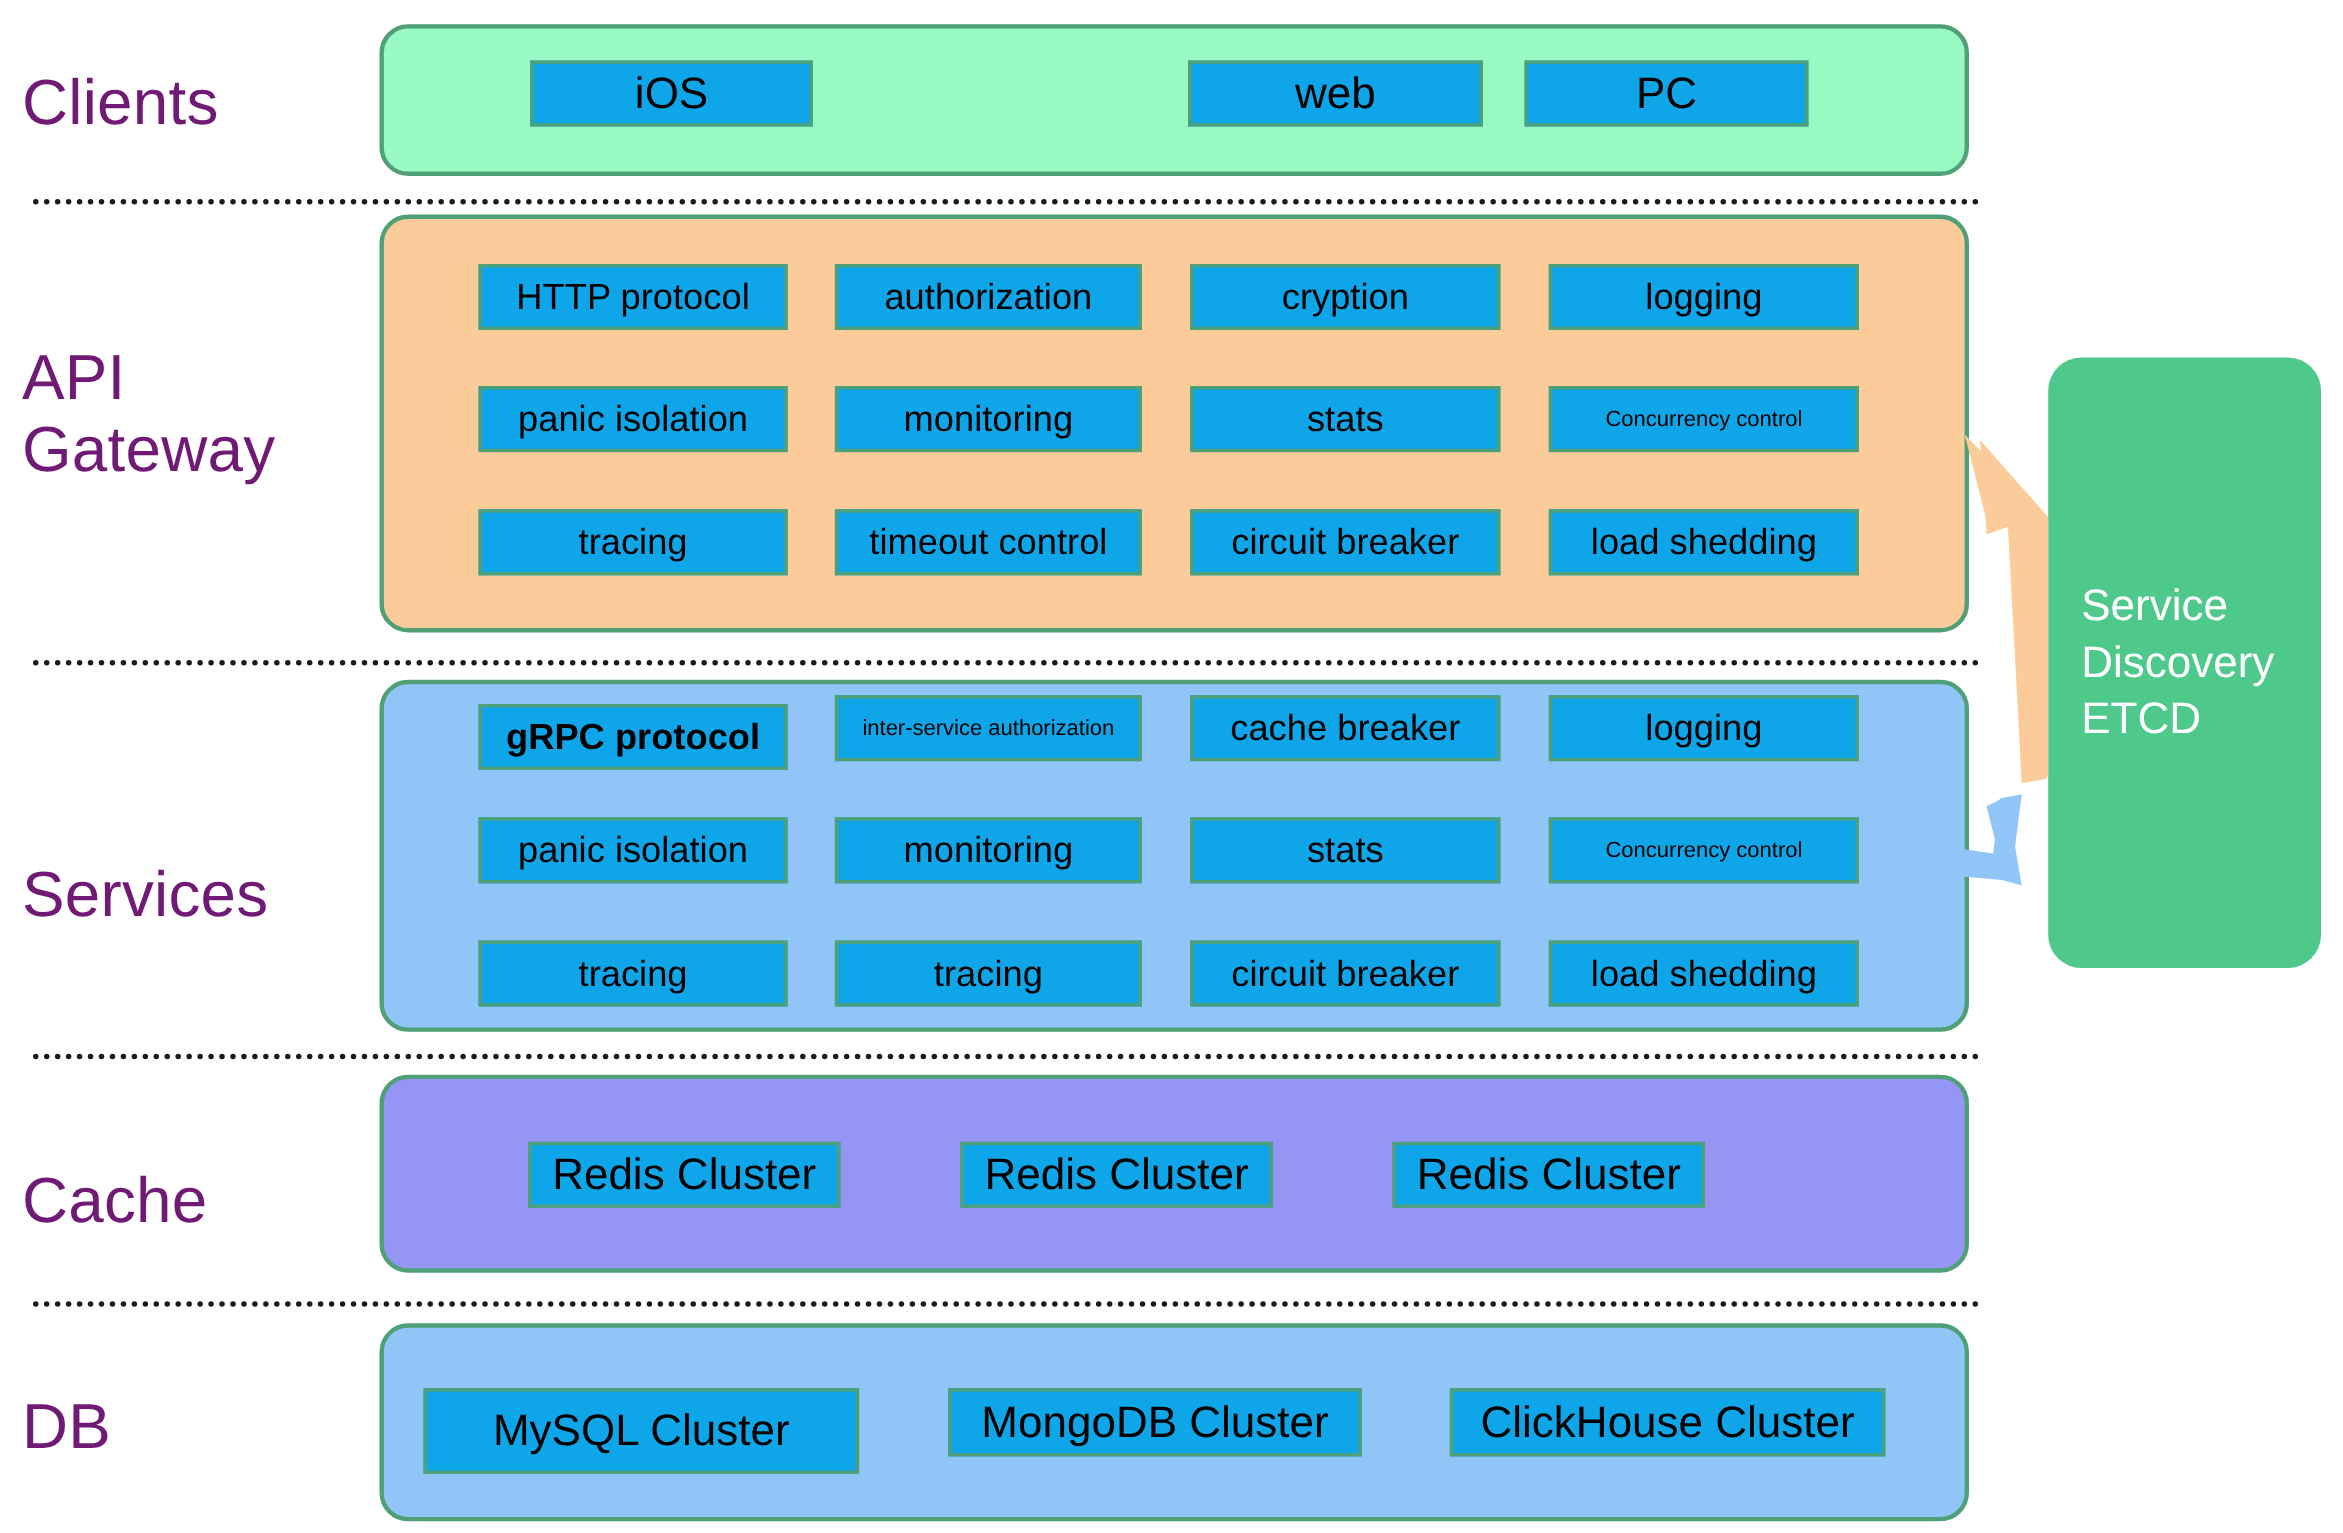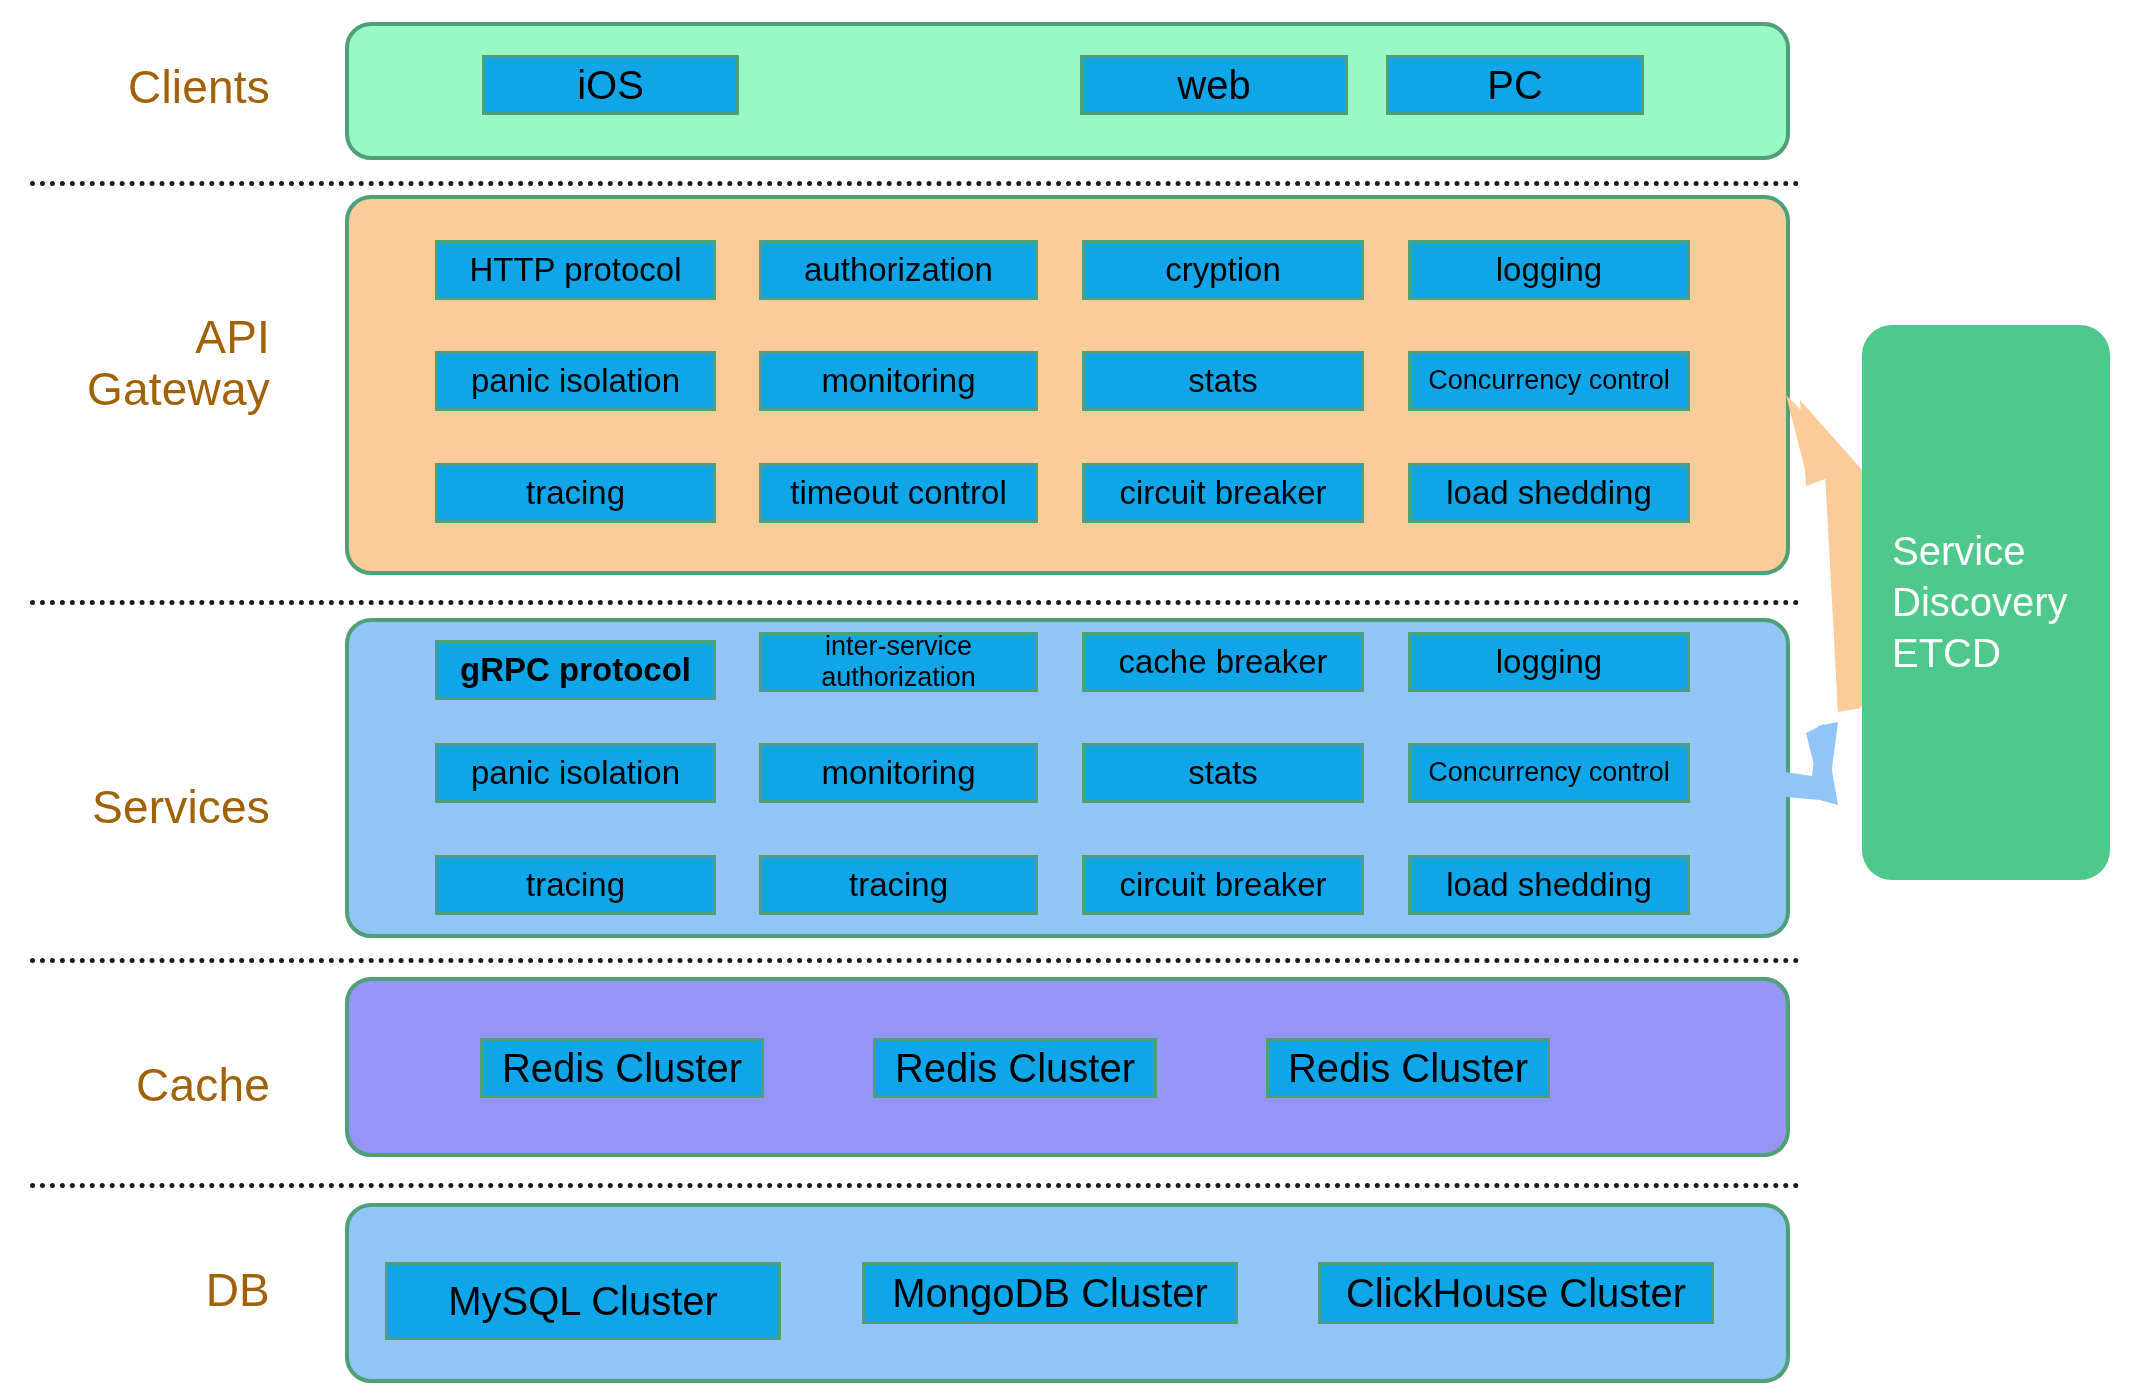--- a/index.html
+++ b/index.html
@@ -18,24 +18,24 @@
 
   .stage {
     position: absolute;
     inset: 0;
   }
 
   
   .row-label {
     position: absolute;
     font-family: "Liberation Sans", sans-serif;
-    font-size: 46px;
+    font-size: 58px;
     line-height: 1.12;
-    color: #a16207;
-    text-align: right;
+    color: #701a75;
+    text-align: left;
     white-space: pre-line;
     letter-spacing: 0.2px;
   }
 
   
   .divider {
     position: absolute;
     left: 30px;
     width: 1770px;
     height: 0;
@@ -64,21 +64,21 @@
     align-items: center;
     justify-content: center;
     text-align: center;
     font-family: "Liberation Sans", sans-serif;
     color: #000000;
     line-height: 1.15;
     padding: 2px 6px;
   }
   .cell.t-big   { font-size: 40px; }
   .cell.t-mid   { font-size: 33px; }
-  .cell.t-small { font-size: 27px; }
+  .cell.t-small { font-size: 20px; }
 
   
   .sd-panel {
     position: absolute;
     background: #4FC98B;
     border-radius: 30px;
     box-sizing: border-box;
     color: #ffffff;
     font-family: "Liberation Sans", sans-serif;
     font-size: 40px;

